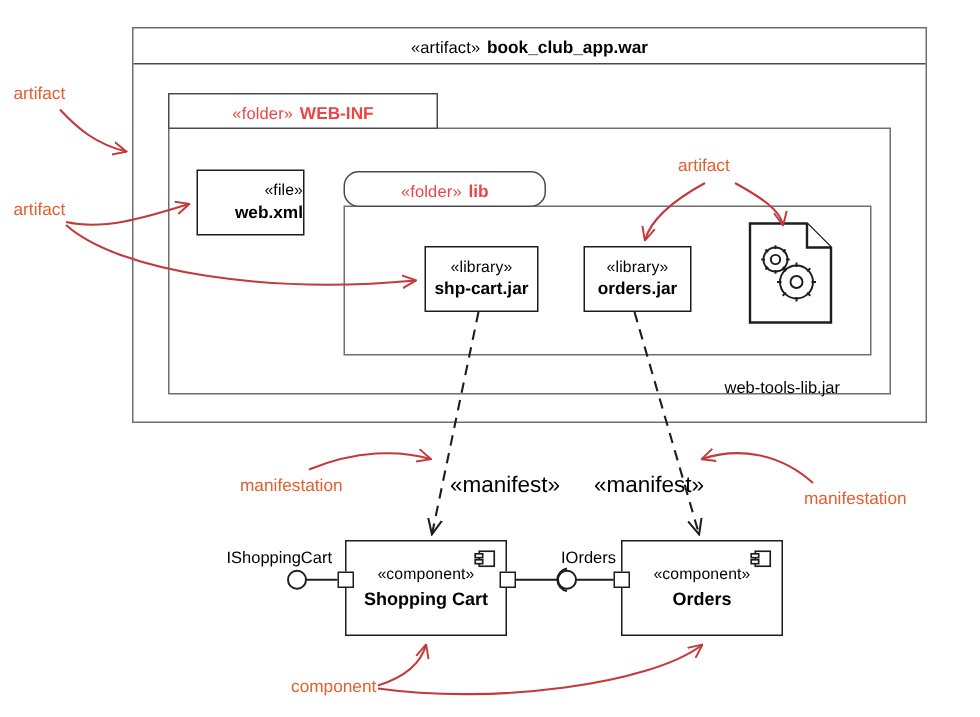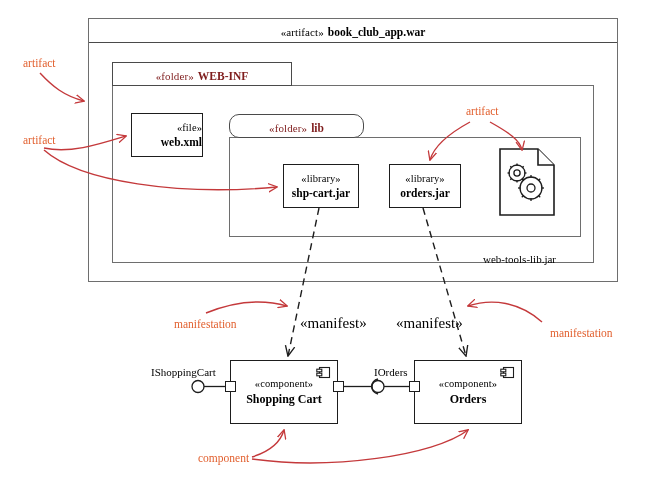--- a/index.html
+++ b/index.html
@@ -5,21 +5,21 @@
   html, body {
     margin: 0;
     padding: 0;
     background: #ffffff;
   }
   #canvas {
     position: relative;
     width: 653px;
     height: 478px;
     background: #ffffff;
-    font-family: Liberation Serif, serif;
+    font-family: Liberation Sans, sans-serif;
     overflow: hidden;
   }
   #canvas svg.layer {
     position: absolute;
     left: 0;
     top: 0;
     width: 653px;
     height: 478px;
   }
   .box {
@@ -45,21 +45,21 @@
     border-bottom: 1.3px solid #4a4a4a;
   }
   .tab {
     position: absolute;
     box-sizing: border-box;
     border: 1.3px solid #4a4a4a;
     border-bottom: 1.3px solid #4a4a4a;
     background: #fff;
     text-align: center;
     white-space: nowrap;
-    color: #7f1d1d;
+    color: #ef4444;
   }
   .stereo {
     font-size: 11px;
     letter-spacing: 0.1px;
   }
   .name-bold {
     font-weight: bold;
     font-size: 11.5px;
   }
   
@@ -104,21 +104,20 @@
   }
   .lbl-iface { font-size: 11px; }
   .lbl-file { font-size: 11px; }
   .lbl-guillemet { font-size: 15px; }
   
   .anno {
     position: absolute;
     white-space: nowrap;
     color: #e2602f;
     font-size: 11.5px;
-    margin-left: 14px;
   }
   
   .doc-icon {
     position: absolute;
     width: 58px;
     height: 70px;
   }
 </style>
 </head>
 <body>
@@ -220,21 +219,21 @@
   <div class="lbl lbl-iface" style="left:374px; top:366px;">IOrders</div>
 
   <div class="lbl lbl-guillemet" style="left:300px; top:315px;">«manifest»</div>
   <div class="lbl lbl-guillemet" style="left:396px; top:315px;">«manifest»</div>
 
   <div class="anno" style="left:9px; top:57px;">artifact</div>
   <div class="anno" style="left:9px; top:134px;">artifact</div>
   <div class="anno" style="left:452px; top:105px;">artifact</div>
   <div class="anno" style="left:160px; top:318px;">manifestation</div>
   <div class="anno" style="left:536px; top:327px;">manifestation</div>
-  <div class="anno" style="left:184px; top:452px;">component</div>
+  <div class="anno" style="left:194px; top:452px;">component</div>
 
   <svg class="layer" viewBox="0 0 653 478">
     <defs>
       <marker id="redArrow" viewBox="0 0 10 10" refX="9" refY="5" markerWidth="7" markerHeight="7" orient="auto-start-reverse">
         <path d="M0,0.6 L9.4,5 L0,9.4" fill="none" stroke="#c4393b" stroke-width="1.3"></path>
       </marker>
       <marker id="blackOpenArrow" viewBox="0 0 10 10" refX="9" refY="5" markerWidth="8" markerHeight="8" orient="auto-start-reverse">
         <path d="M0,0.8 L9.2,5 L0,9.2" fill="none" stroke="#1d1d1d" stroke-width="1.2"></path>
       </marker>
     </defs>

